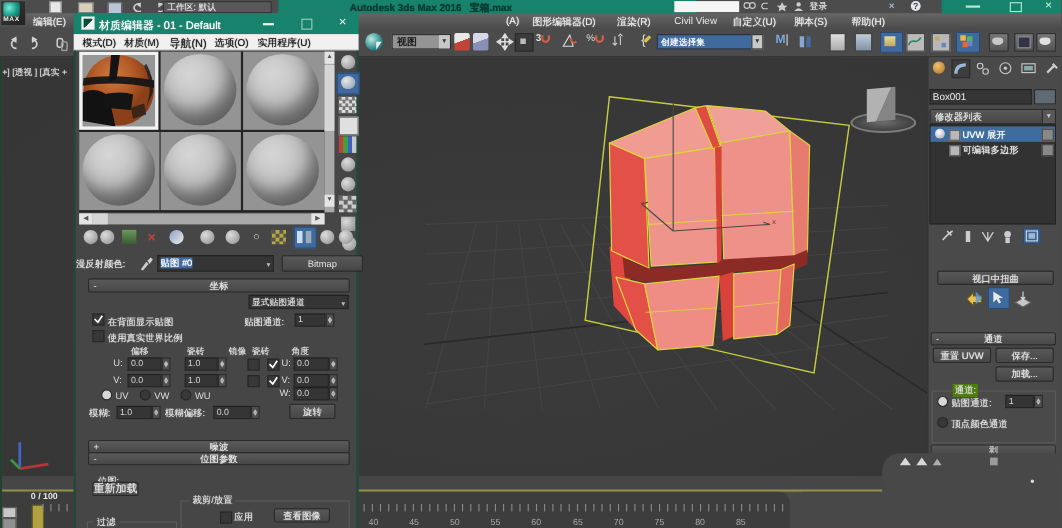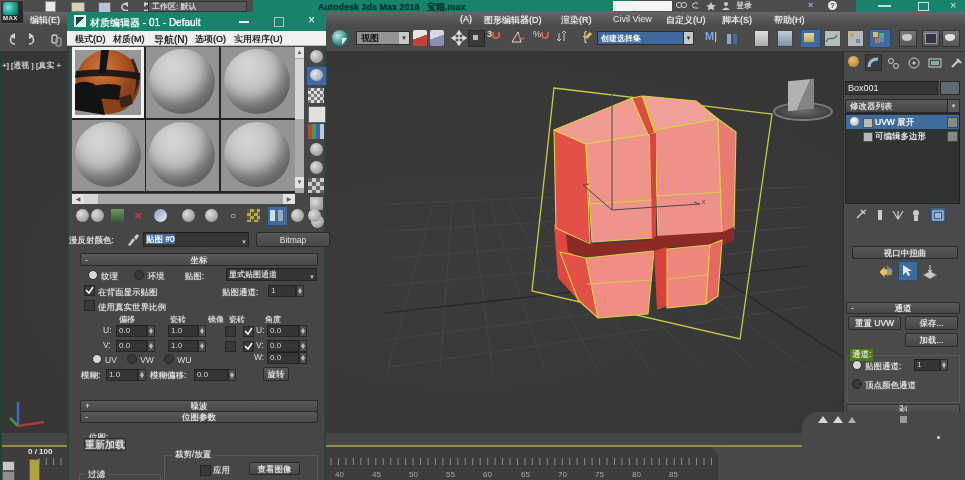--- a/index.html
+++ b/index.html
@@ -295,21 +295,21 @@
   <div class="ab" style="left:77px;top:211px;width:18px;height:18px"><svg width="18" height="18">
         <polygon points="2,12 9,8 16,12 9,16" fill="#c8c8c8" stroke="#666"></polygon>
         <path d="M9,2 L9,9 M7,7 L9,9 L11,7" stroke="#ddd" fill="none"></path>
       </svg></div>
 
   <div class="ab roll" style="left:2px;top:250px;width:114px;height:12px;font-size:8.5px;line-height:11px"><span style="position:absolute;left:4px">-</span><span class="zhd">通道</span></div>
   <div class="ab btn zhd" style="left:4px;top:264px;width:53px;height:14px;font-size:8.5px;line-height:13px">重置 UVW</div>
   <div class="ab btn zhd" style="left:61px;top:264px;width:53px;height:14px;font-size:8.5px;line-height:13px">保存...</div>
   <div class="ab btn zhd" style="left:61px;top:281px;width:53px;height:14px;font-size:8.5px;line-height:13px">加载...</div>
   <div class="ab" style="left:3px;top:303px;width:111px;height:46px;border:1px solid #5a5a5a"></div>
-  <div class="ab zhd" style="left:6px;top:297px;font-size:8.5px;color:#ddd;background:#4d7c0f;padding:0 2px">通道:</div>
+  <div class="ab zhd" style="left:22px;top:297px;font-size:8.5px;color:#ddd;background:#4d7c0f;padding:0 2px">通道:</div>
   <div class="ab" style="left:8px;top:308px;font-size:8.5px;color:#ddd"><span class="rdo on"></span><span class="zhd">贴图通道:</span></div>
   <div class="ab fld" style="left:70px;top:307px;width:26px;height:12px">1</div>
     <div class="ab spn" style="left:96px;top:307px"></div>
   <div class="ab" style="left:8px;top:327px;font-size:8.5px;color:#ddd"><span class="rdo"></span><span class="zhd">顶点颜色通道</span></div>
 
   <div class="ab roll" style="left:2px;top:352px;width:114px;height:11px;font-size:8px;line-height:10px;opacity:.8"><span class="zhd">剥</span></div>
 </div>
 
 <div class="ab" style="left:2px;top:433px;width:805px;height:12px;background:#464646"></div>
 <div class="ab" style="left:2px;top:445px;width:805px;height:2px;background:#8f8f46"></div>
@@ -518,25 +518,20 @@
       </div>
 
     <div class="ab zhd" style="left:0px;top:189px;font-size:8.5px;color:#e0e0e0">漫反射颜色:</div>
     <div class="ab" style="left:57px;top:186px;width:14px;height:15px"><svg width="14" height="15">
           <path d="M2,13 L7,6 L9,8 L4,14 Z M8,5 L11,2 L13,4 L10,8 Z" fill="#ccc"></path>
         </svg></div>
     <div class="ab fld" style="left:74px;top:186px;width:106px;height:15px;font-size:8.5px;line-height:13px"><span style="background:#3f6a9e;color:#fff" class="zhd">贴图 #0</span><span style="position:absolute;right:1px;top:3px;font-size:6px;color:#bbb">▼</span></div>
     <div class="ab btn" style="left:187px;top:186px;width:74px;height:15px;font-size:8.5px;line-height:14px">Bitmap</div>
 
     <div class="ab roll" style="left:11px;top:207px;width:238px;height:13px;font-size:8.5px;line-height:12px"><span style="position:absolute;left:4px">-</span><span class="zhd">坐标</span></div>
-    <div class="ab" style="left:19px;top:224px;width:230px;height:12px;font-size:8.5px;color:#ddd">
-      <span class="rdo on"></span><span class="zhd">纹理</span>
-      <span class="rdo" style="margin-left:14px"></span><span class="zhd">环境</span>
-      <span class="zhd" style="margin-left:18px">贴图:</span>
-    </div>
     <div class="ab fld" style="left:157px;top:222px;width:91px;height:13px;font-size:8px;line-height:11px"><span class="zhd">显式贴图通道</span><span style="position:absolute;right:1px;top:3px;font-size:6px;color:#bbb">▼</span></div>
     <div class="ab" style="left:15px;top:239px;font-size:8.5px;color:#ddd"><span class="cb"><svg width="9" height="9">
             <path d="M1,4 L4,7 L8,1" stroke="#fff" stroke-width="1.5" fill="none"></path>
           </svg></span><span class="zhd" style="margin-left:3px">在背面显示贴图</span></div>
     <div class="ab zhd" style="left:153px;top:241px;font-size:8.5px;color:#ddd">贴图通道:</div>
     <div class="ab fld" style="left:199px;top:239px;width:28px;height:12px">1</div>
     <div class="ab spn" style="left:227px;top:239px"></div>
     <div class="ab" style="left:15px;top:254px;font-size:8.5px;color:#ddd"><span class="cb"></span><span class="zhd" style="margin-left:3px">使用真实世界比例</span></div>
     <div class="ab zhd" style="left:50px;top:268px;font-size:8px;color:#d8d8d8">偏移</div>
 <div class="ab zhd" style="left:101px;top:268px;font-size:8px;color:#d8d8d8">瓷砖</div>
@@ -582,21 +577,21 @@
     <div class="ab" style="left:185px;top:306px;font-size:8.5px;color:#ddd">W:</div>
     <div class="ab fld" style="left:198px;top:306px;width:32px;height:12px">0.0</div>
       <div class="ab spn" style="left:230px;top:306px"></div>
 
     <div class="ab zhd" style="left:12px;top:324px;font-size:8.5px;color:#ddd">模糊:</div>
     <div class="ab fld" style="left:37px;top:323px;width:32px;height:12px">1.0</div>
       <div class="ab spn" style="left:69px;top:323px"></div>
     <div class="ab zhd" style="left:81px;top:324px;font-size:8.5px;color:#ddd">模糊偏移:</div>
     <div class="ab fld" style="left:125px;top:323px;width:34px;height:12px">0.0</div>
       <div class="ab spn" style="left:159px;top:323px"></div>
-    <div class="ab btn zhd" style="left:194px;top:321px;width:26px;height:14px;font-size:8.5px;line-height:13px">旋转</div>
+    <div class="ab btn zhd" style="left:194px;top:321px;width:42px;height:14px;font-size:8.5px;line-height:13px">旋转</div>
 
     <div class="ab roll" style="left:11px;top:354px;width:238px;height:12px;font-size:8.5px;line-height:11px"><span style="position:absolute;left:4px">+</span><span class="zhd">噪波</span></div>
     <div class="ab roll" style="left:11px;top:365px;width:238px;height:12px;font-size:8.5px;line-height:11px"><span style="position:absolute;left:4px">-</span><span class="zhd">位图参数</span></div>
 
     <div class="ab zhd" style="left:20px;top:386px;font-size:8.5px;color:#ddd">位图:</div>
     <div class="ab btn zhd" style="left:15px;top:392px;width:42px;height:13px;font-size:10px;line-height:12px">重新加载</div>
     <div class="ab" style="left:95px;top:409px;width:152px;height:40px;border:1px solid #5a5a5a;border-bottom:none"></div>
     <div class="ab zhd" style="left:103px;top:403px;font-size:8.5px;color:#ddd;background:#464646;padding:0 3px">裁剪/放置</div>
     <div class="ab cb" style="left:131px;top:419px"></div>
     <div class="ab zhd" style="left:144px;top:419px;font-size:8.5px;color:#ddd">应用</div>

